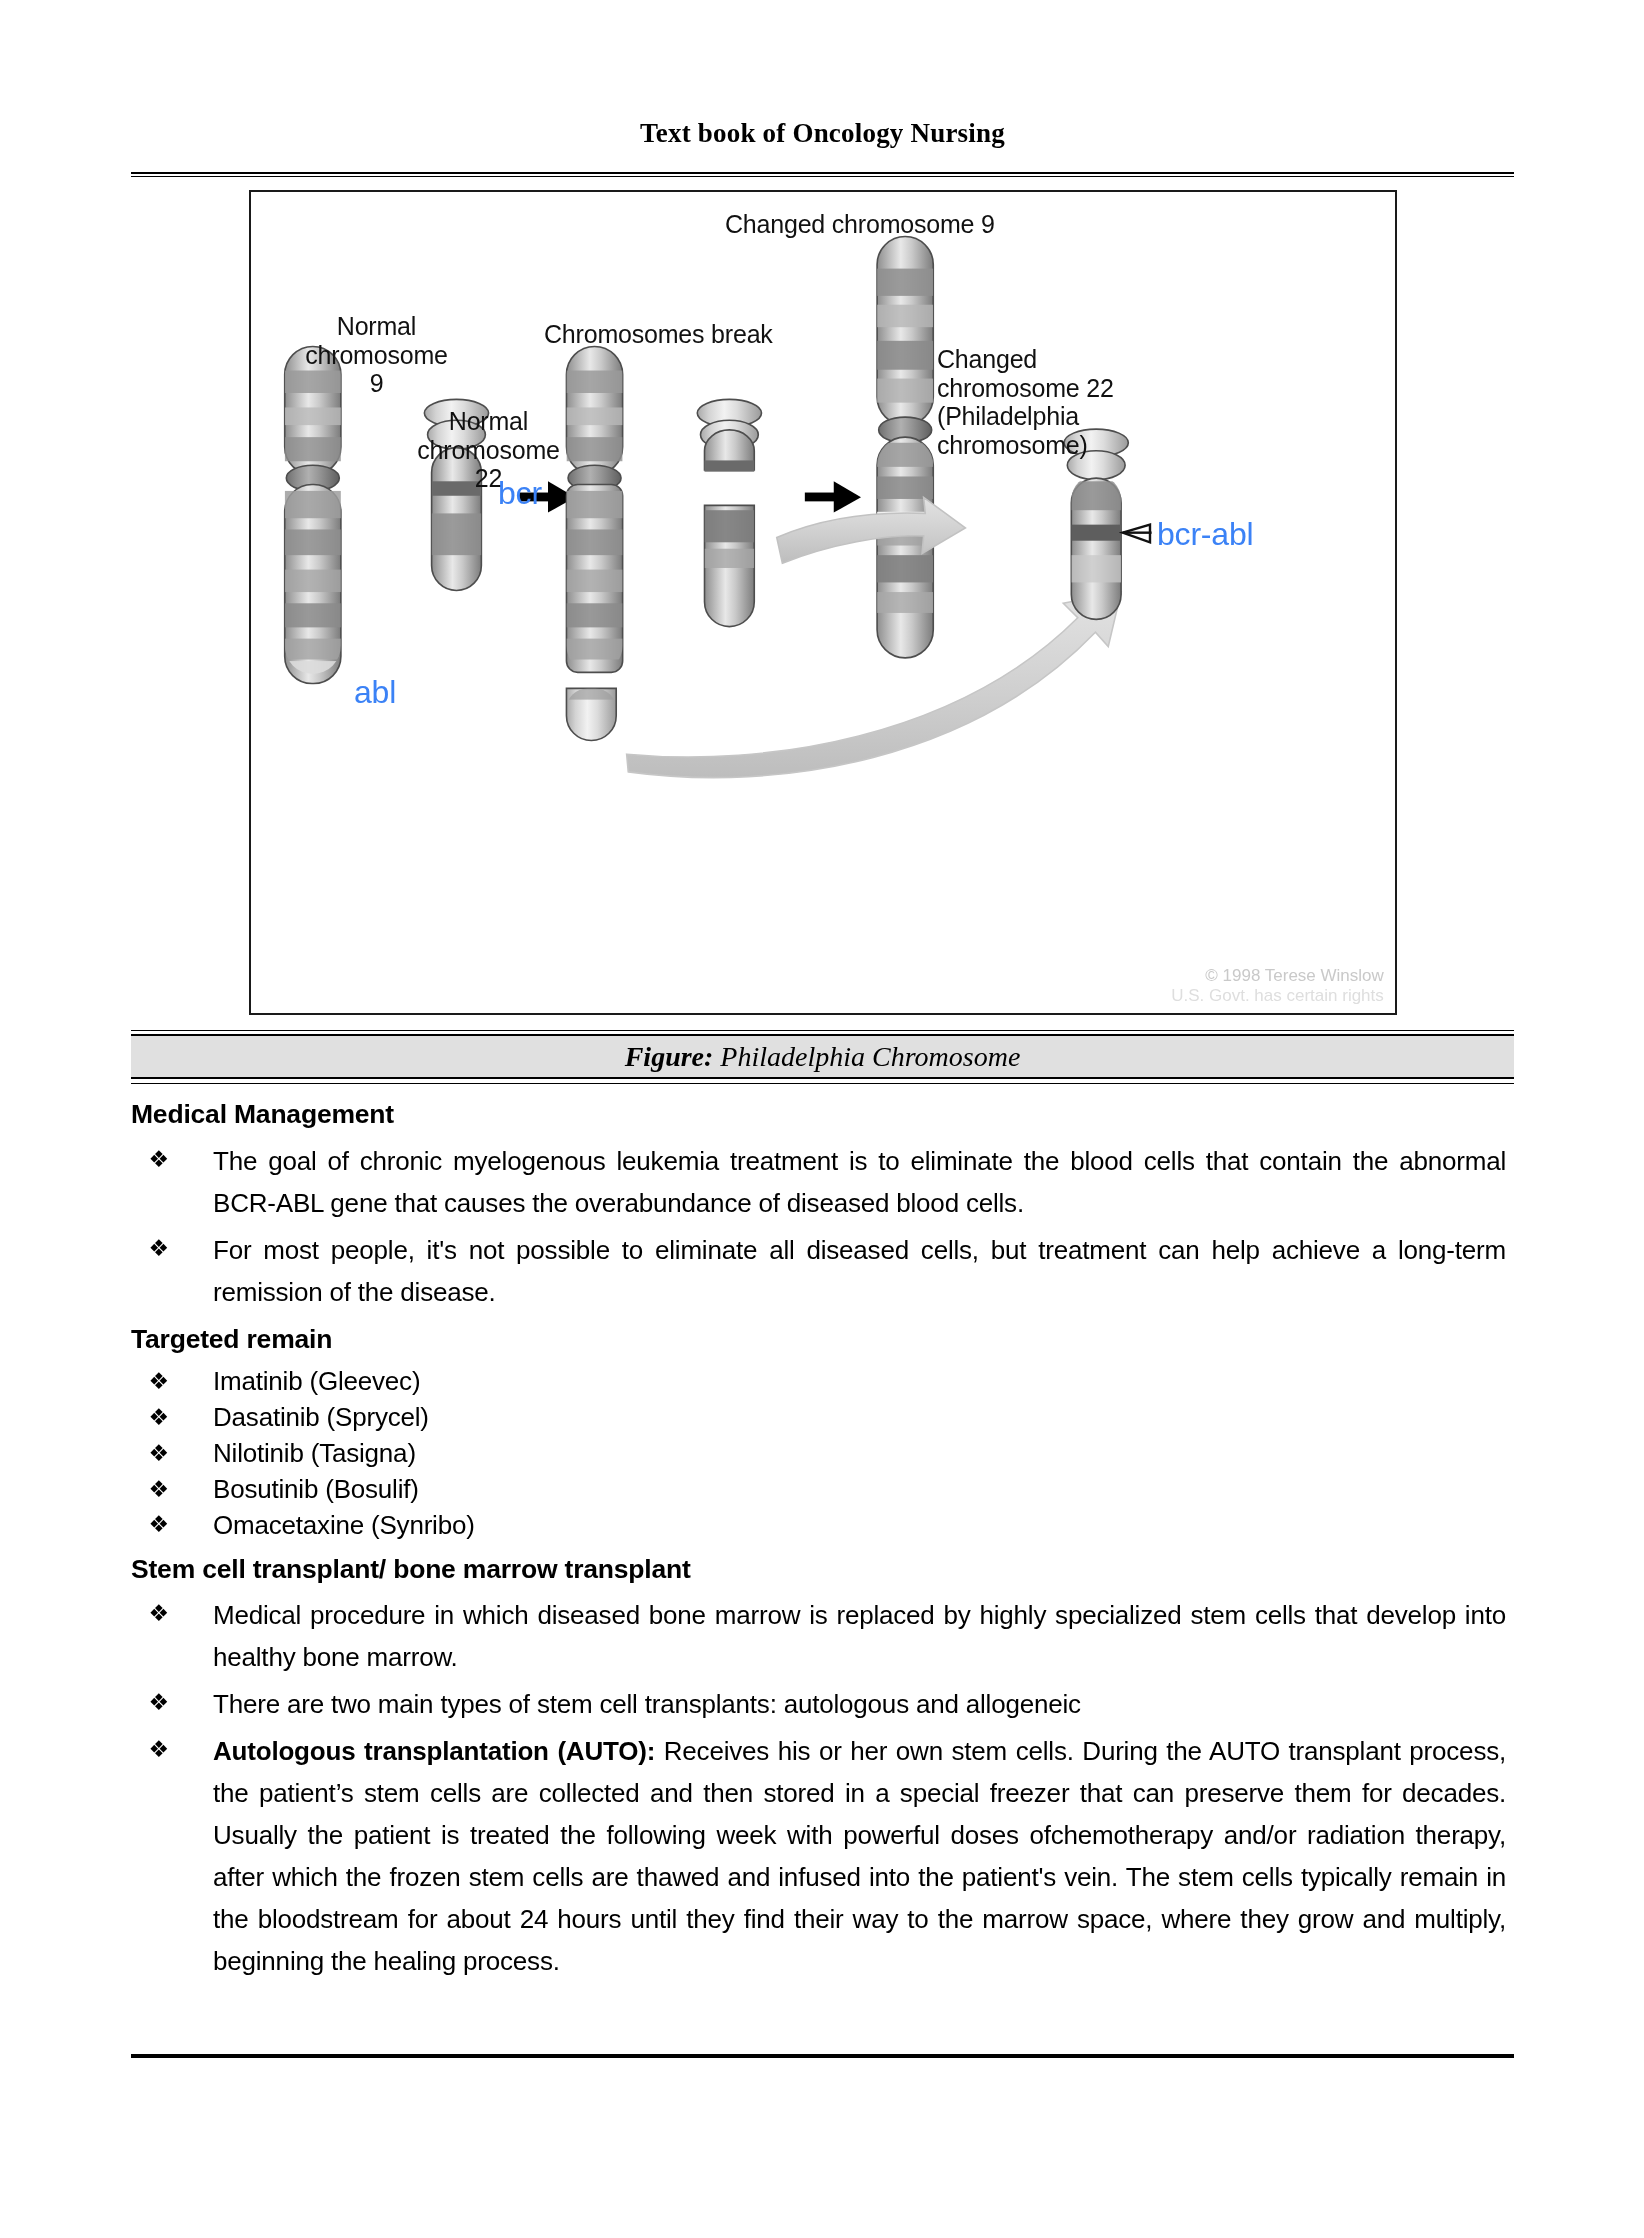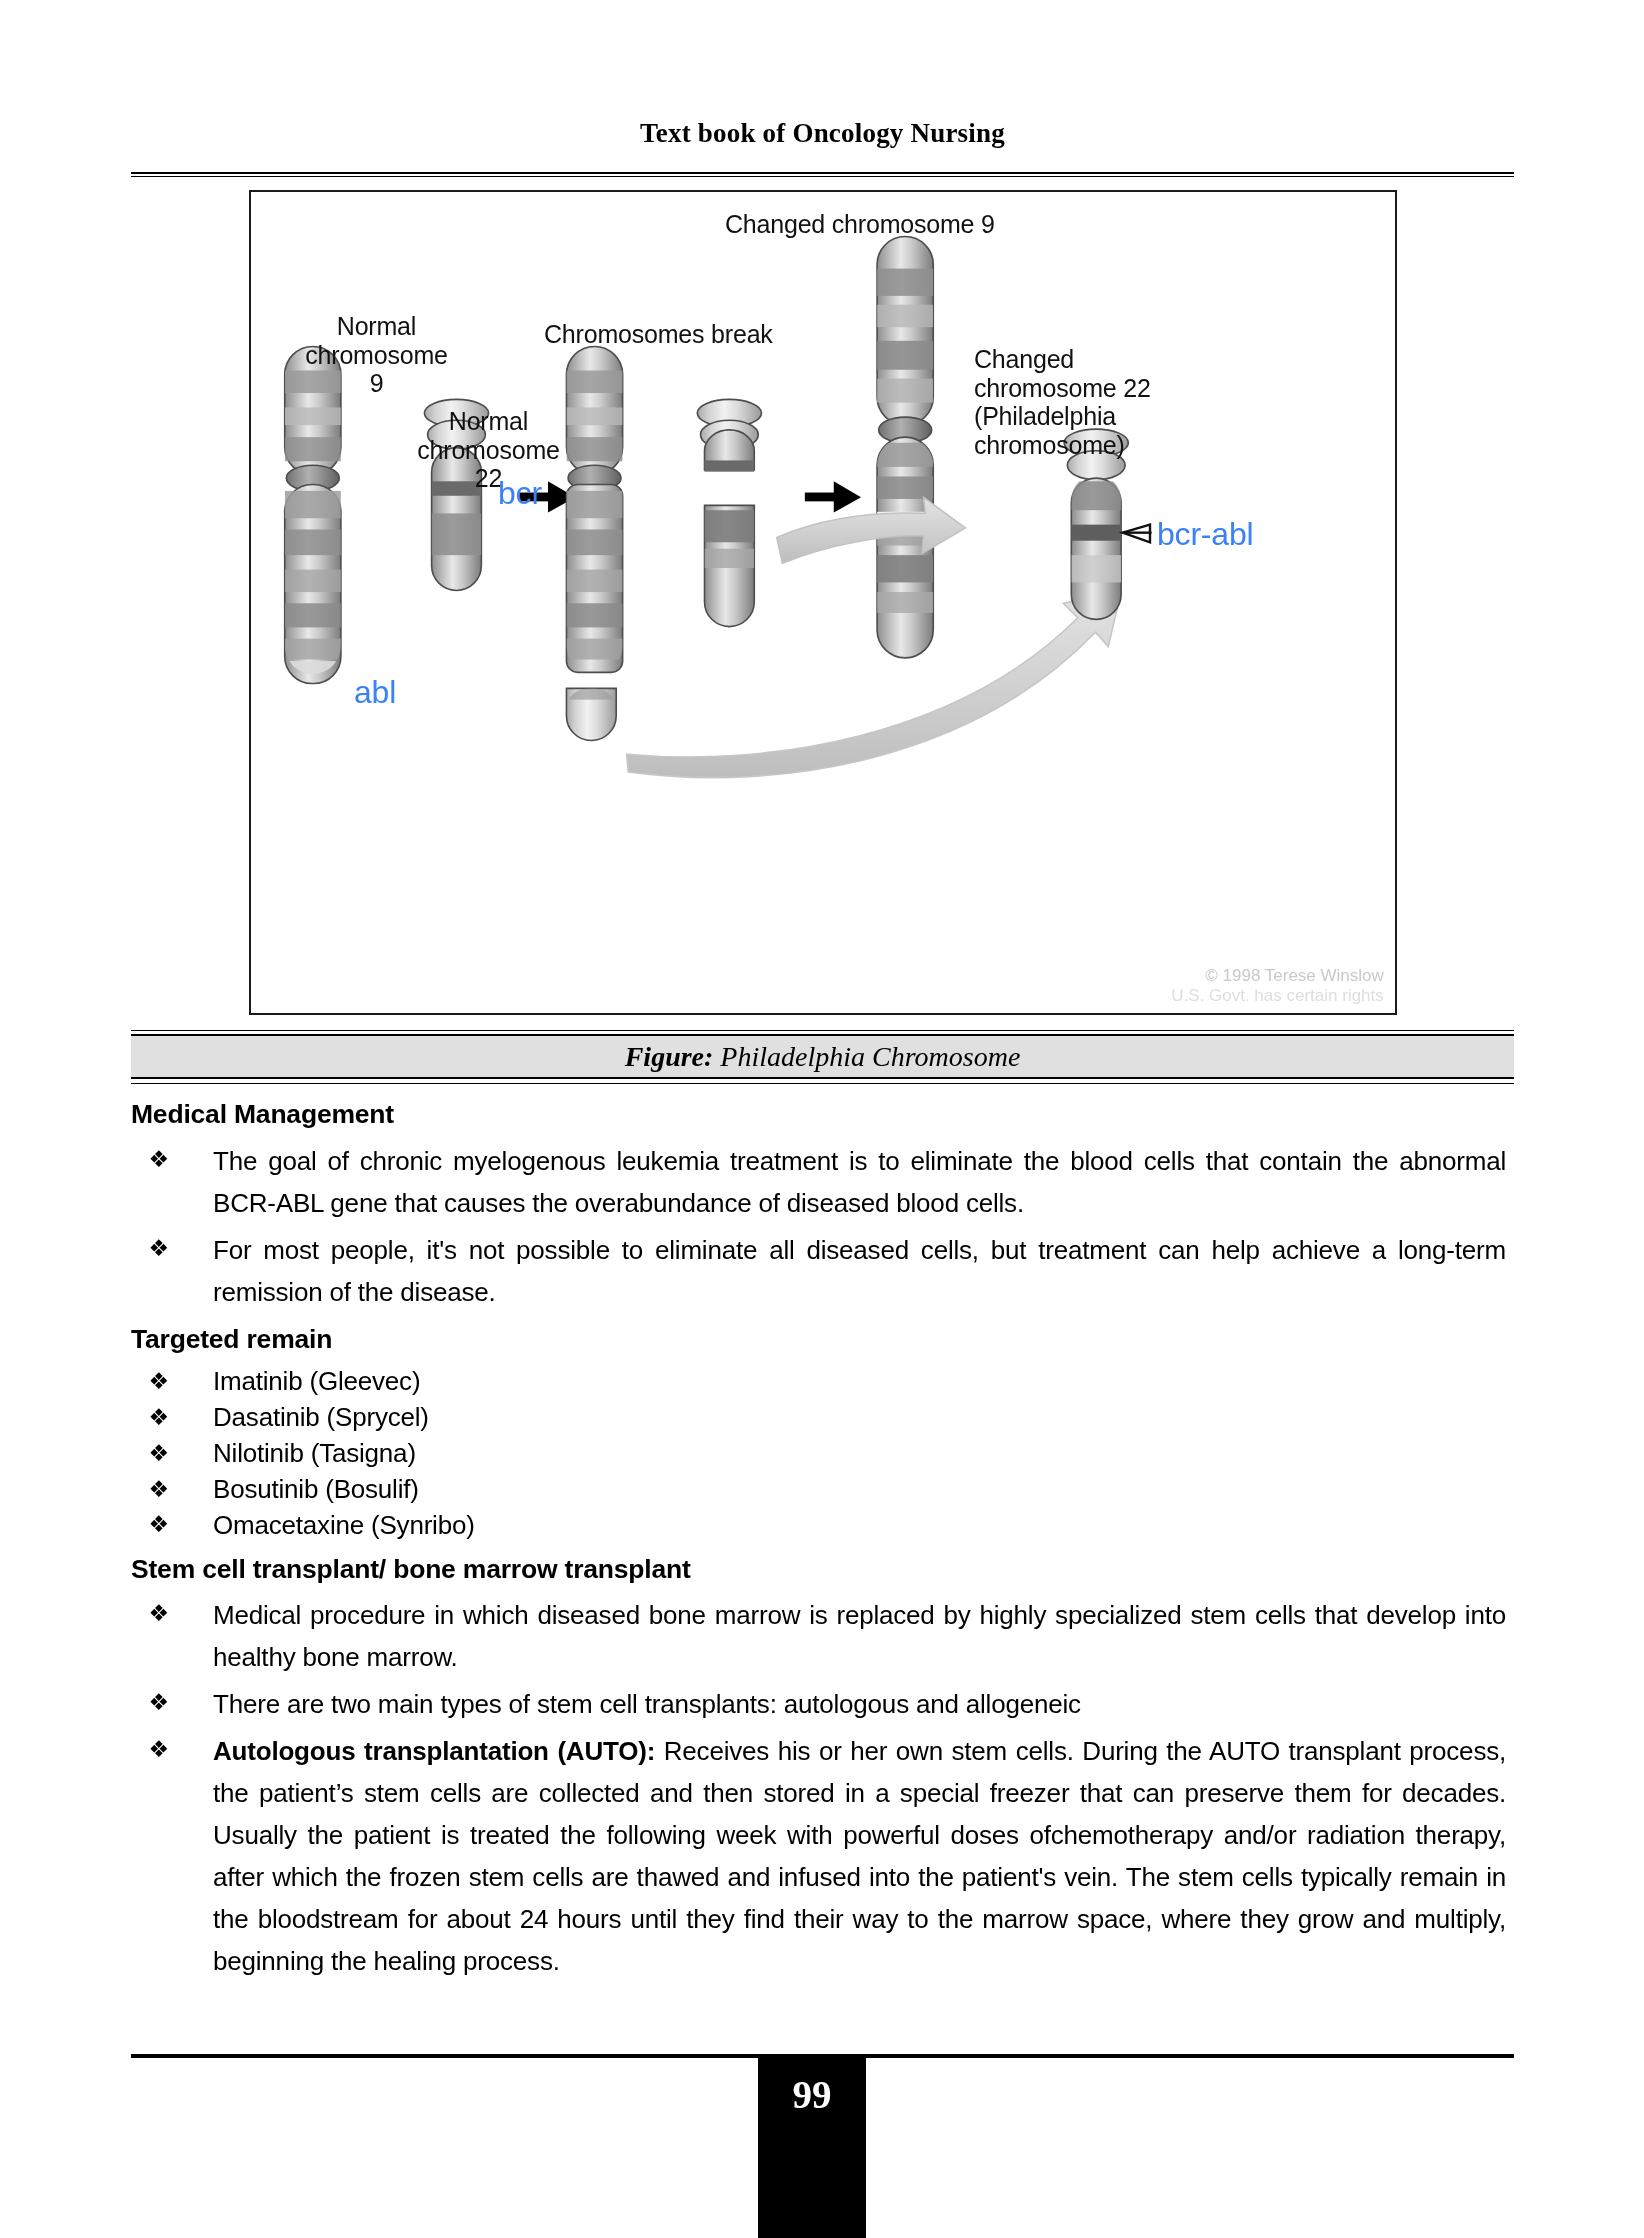--- a/index.html
+++ b/index.html
@@ -399,21 +399,21 @@
     <div class="fig-label" style="left:45px; top:120px; text-align:center; width:161px;">Normal
 chromosome 9</div>
 
     <div class="fig-label" style="left:153px; top:215px; text-align:center; width:169px;">Normal
 chromosome 22</div>
 
     <div class="fig-label" style="left:293px; top:128px; width:265px;">Chromosomes break</div>
 
     <div class="fig-label" style="left:474px; top:17.7px; width:337px;">Changed chromosome 9</div>
 
-    <div class="fig-label" style="left:723px; top:153px; width:241px;">Changed
+    <div class="fig-label" style="left:686px; top:153px; width:241px;">Changed
 chromosome 22
 (Philadelphia
 chromosome)</div>
 
     <div class="fig-small-label" style="left:247px; top:283px;">bcr</div>
 
     <div class="fig-small-label" style="left:103px; top:482px;">abl</div>
 
     <div class="fig-small-label" style="left:906px; top:324px;">bcr-abl</div>
 
@@ -451,18 +451,15 @@
     <div class="sec-heading">Stem cell transplant/ bone marrow transplant</div>
     <ul class="bullets">
       <li class="bullet">Medical procedure in which diseased bone marrow is replaced by highly specialized stem cells that develop into healthy bone marrow.</li>
       <li class="bullet">There are two main types of stem cell transplants: autologous and allogeneic</li>
       <li class="bullet"><span class="b-strong">Autologous transplantation (AUTO):</span><span> Receives his or her own stem cells. During the AUTO transplant process, the patient’s stem cells are collected and then stored in a special freezer that can preserve them for decades. Usually the patient is treated the following week with powerful doses ofchemotherapy and/or radiation therapy, after which the frozen stem cells are thawed and infused into the patient's vein. The stem cells typically remain in the bloodstream for about 24 hours until they find their way to the marrow space, where they grow and multiply, beginning the healing process.</span></li>
     </ul>
 
   </div>
 
   <div class="footer-rule"></div>
-  <div class="page-number-box">
-    <div class="page-number">99</div>
-  </div>
 
 </div>
 
 
 </body></html>

